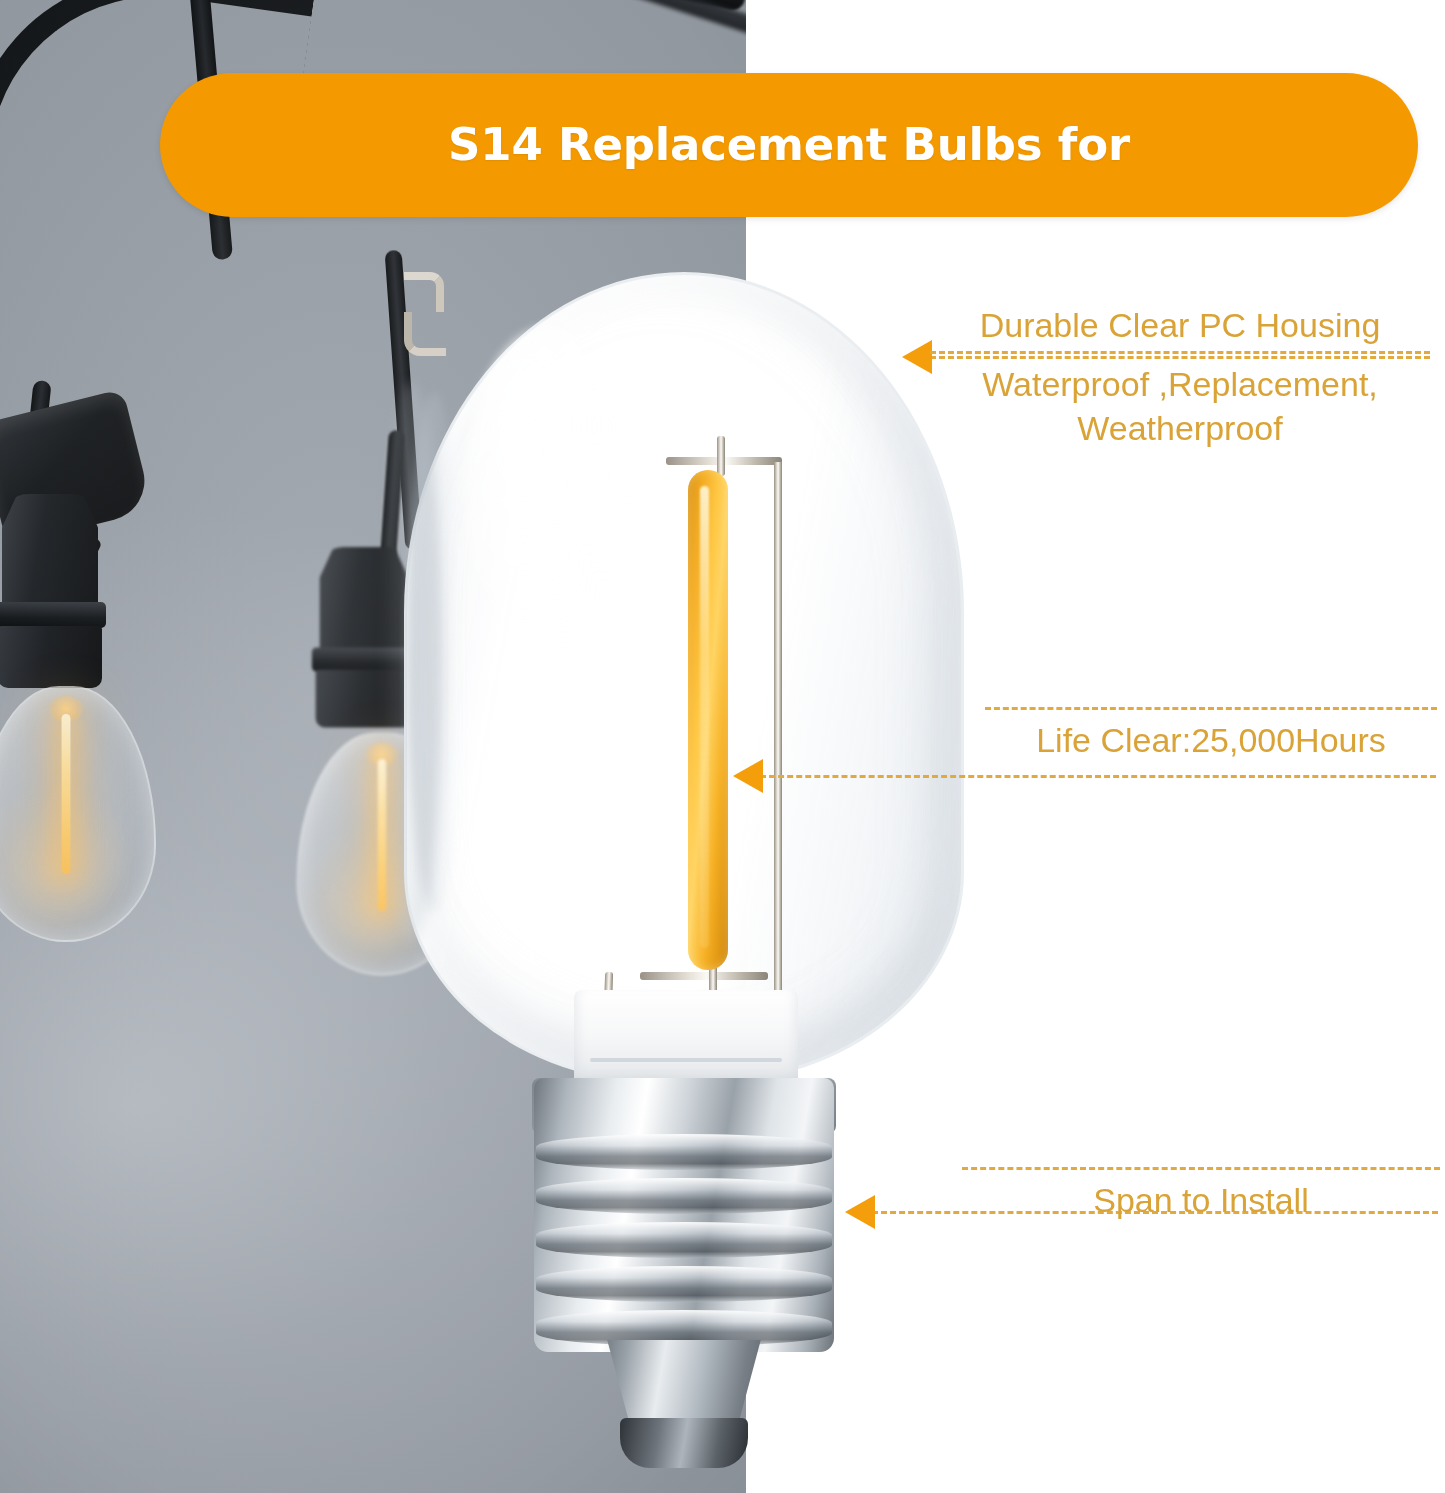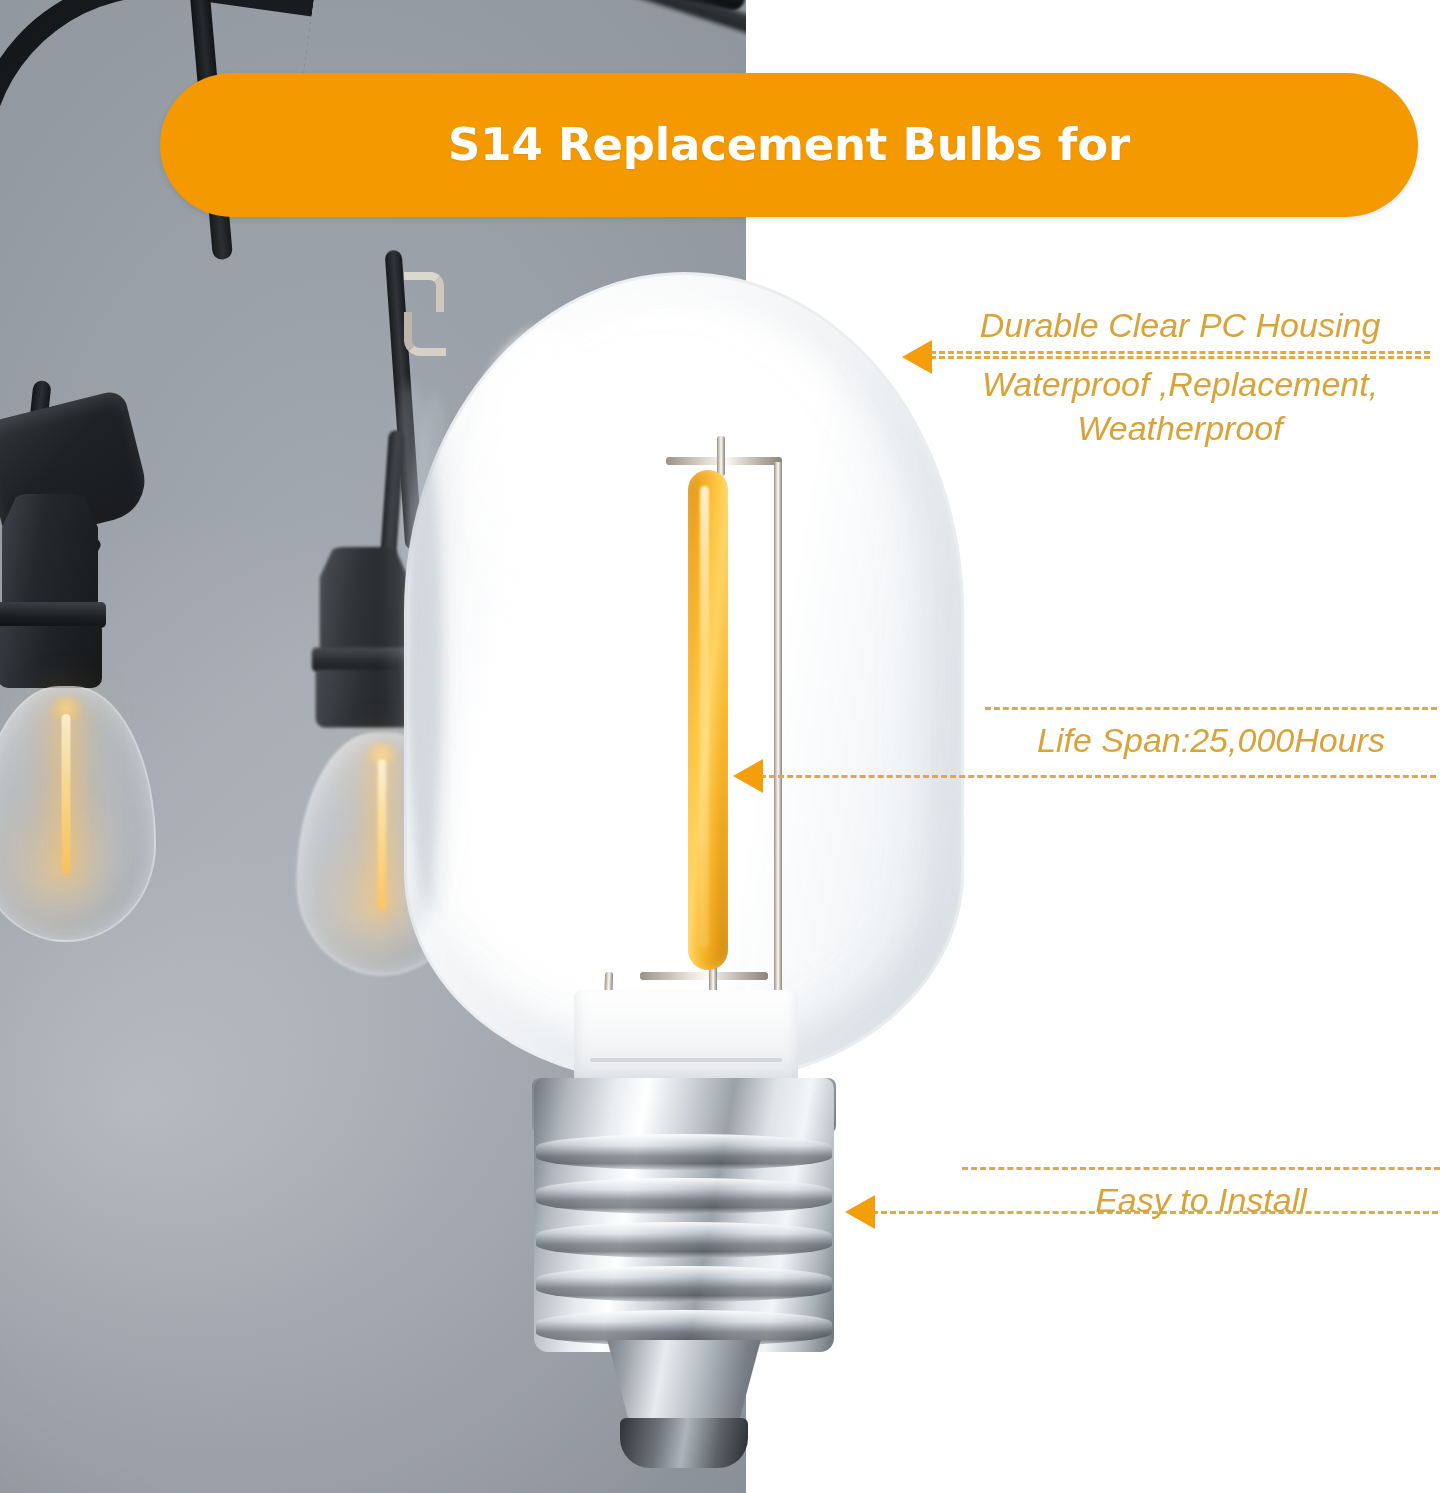--- a/index.html
+++ b/index.html
@@ -359,21 +359,20 @@
     background: linear-gradient(100deg,#2e3338 0%,#6d747b 30%,#adb4bb 50%,#5b6268 75%,#282d32 100%);
     border-radius: 6px 6px 30px 30px;
   }
 
   
   .anno {
     position: absolute;
     color: #D9A337;
     font-family: "Liberation Sans", sans-serif;
     font-weight: 400;
-    font-style: italic;
   }
   .anno .a-line1,
   .anno .a-line2 {
     font-size: 34px;
     line-height: 1.30;
     white-space: pre-line;
     color: #D9A337;
   }
   .anno .a-rule {
     height: 0;
@@ -498,21 +497,21 @@
 
   <div class="anno anno-1">
     <div class="a-line1">Durable Clear PC Housing</div>
     <div class="a-rule"></div>
     <div class="a-line2">Waterproof ,Replacement,
 Weatherproof</div>
   </div>
 
   <div class="anno anno-2">
     <div class="a-rule"></div>
-    <div class="a-line2">Life Span:25,000Hours</div>
+    <div class="a-line2">Life Clear:25,000Hours</div>
   </div>
 
   <div class="anno anno-3">
     <div class="a-rule"></div>
-    <div class="a-line2">Easy to Install</div>
+    <div class="a-line2">Span to Install</div>
   </div>
 
 </div>
 
 </body></html>

